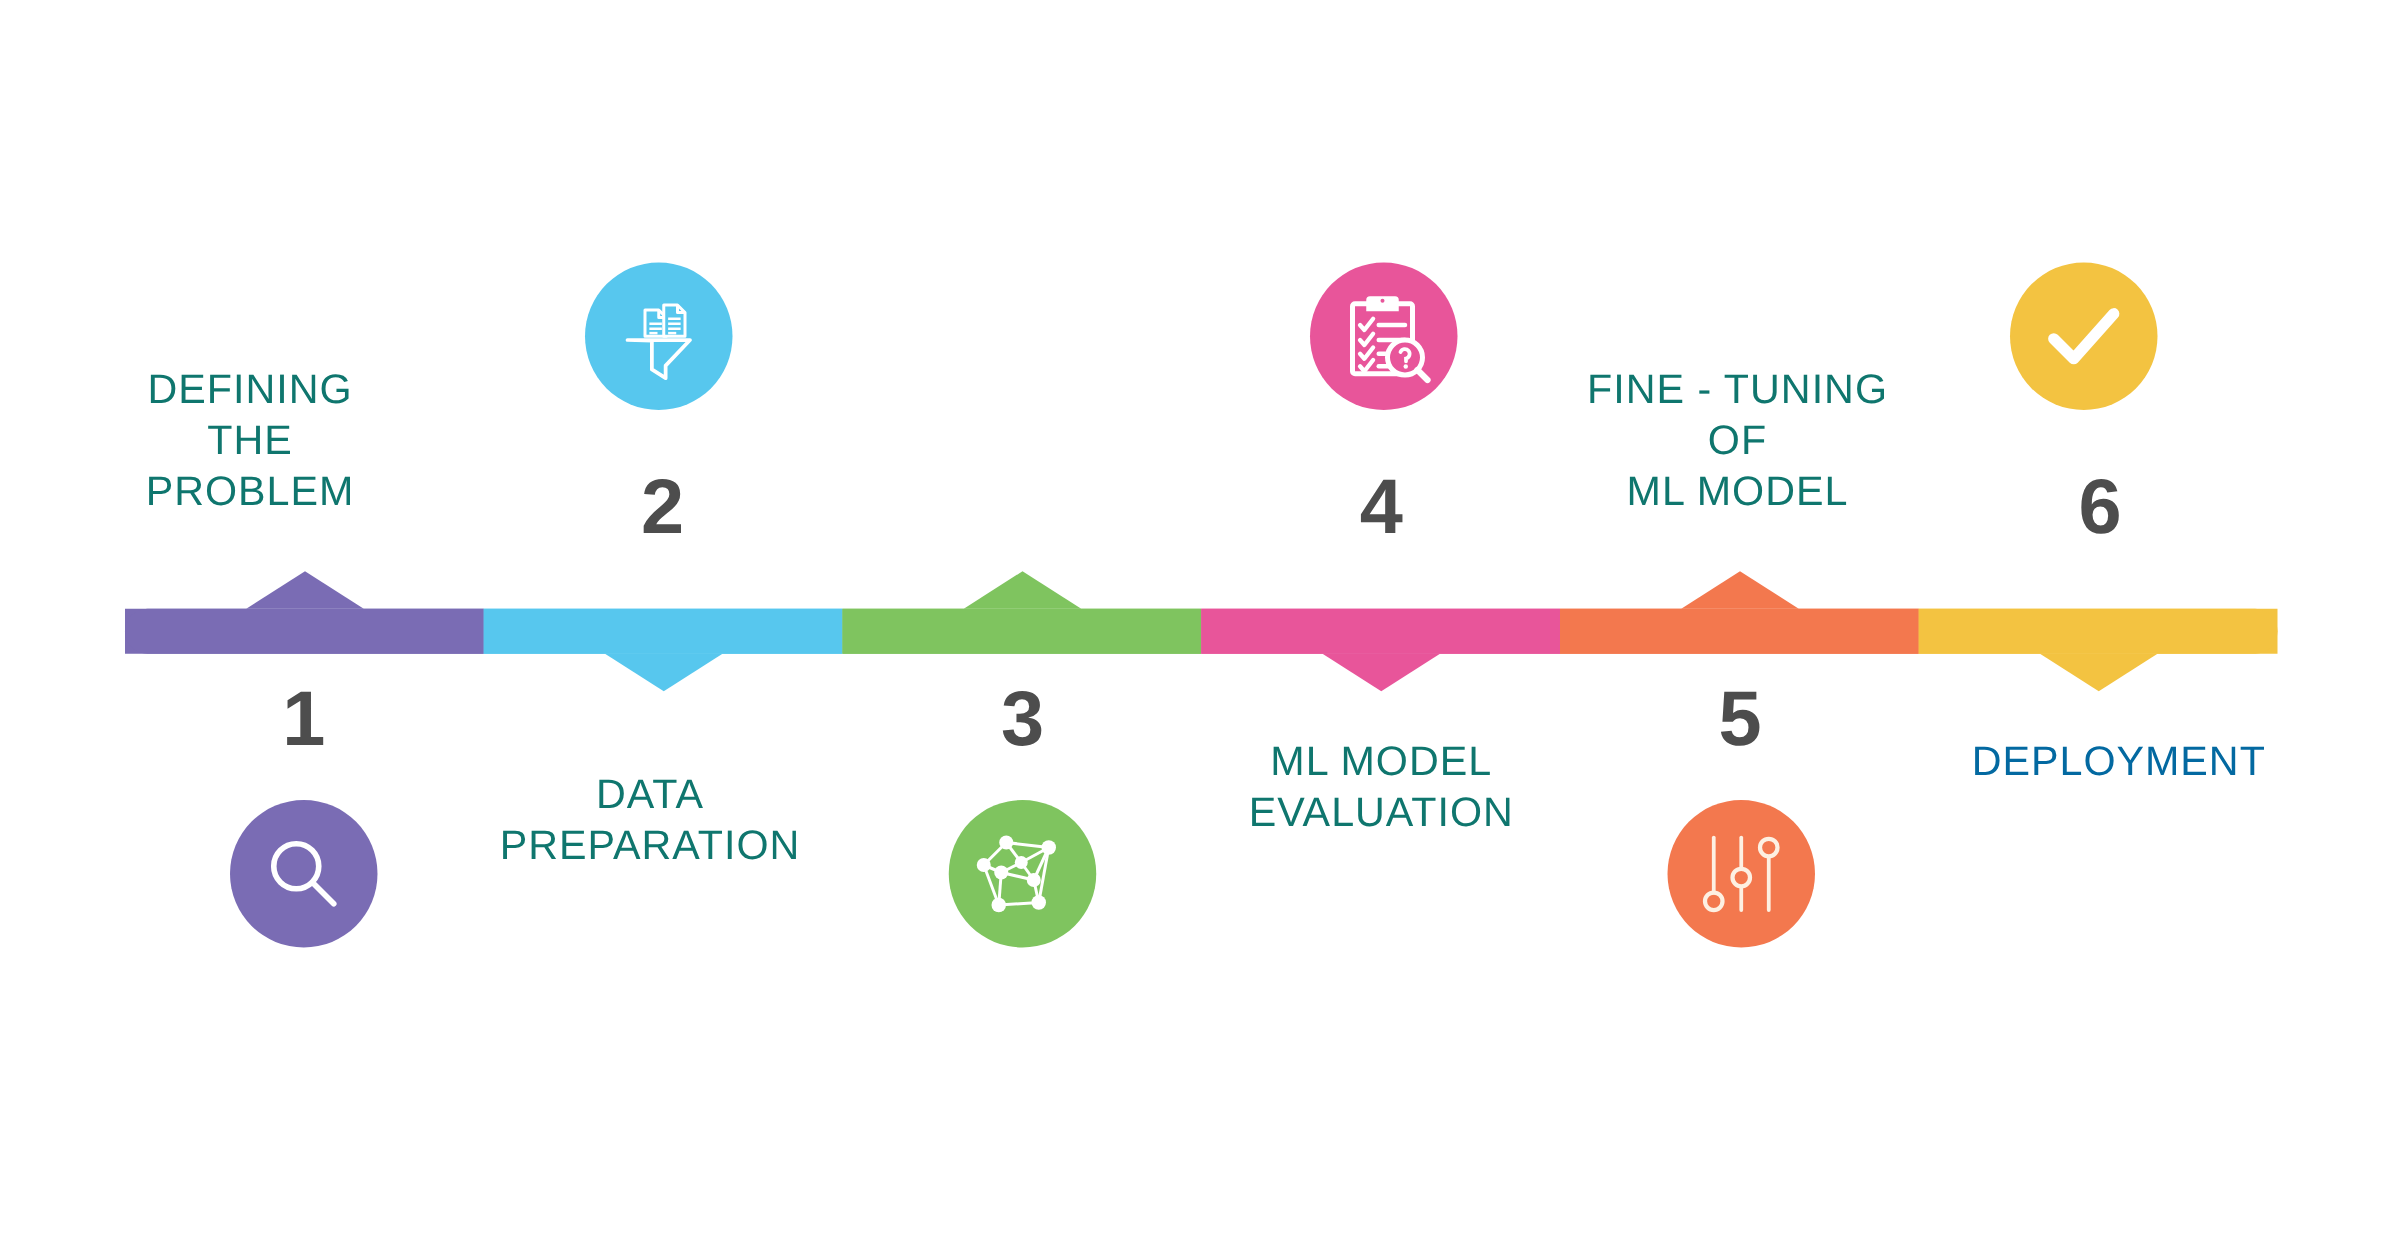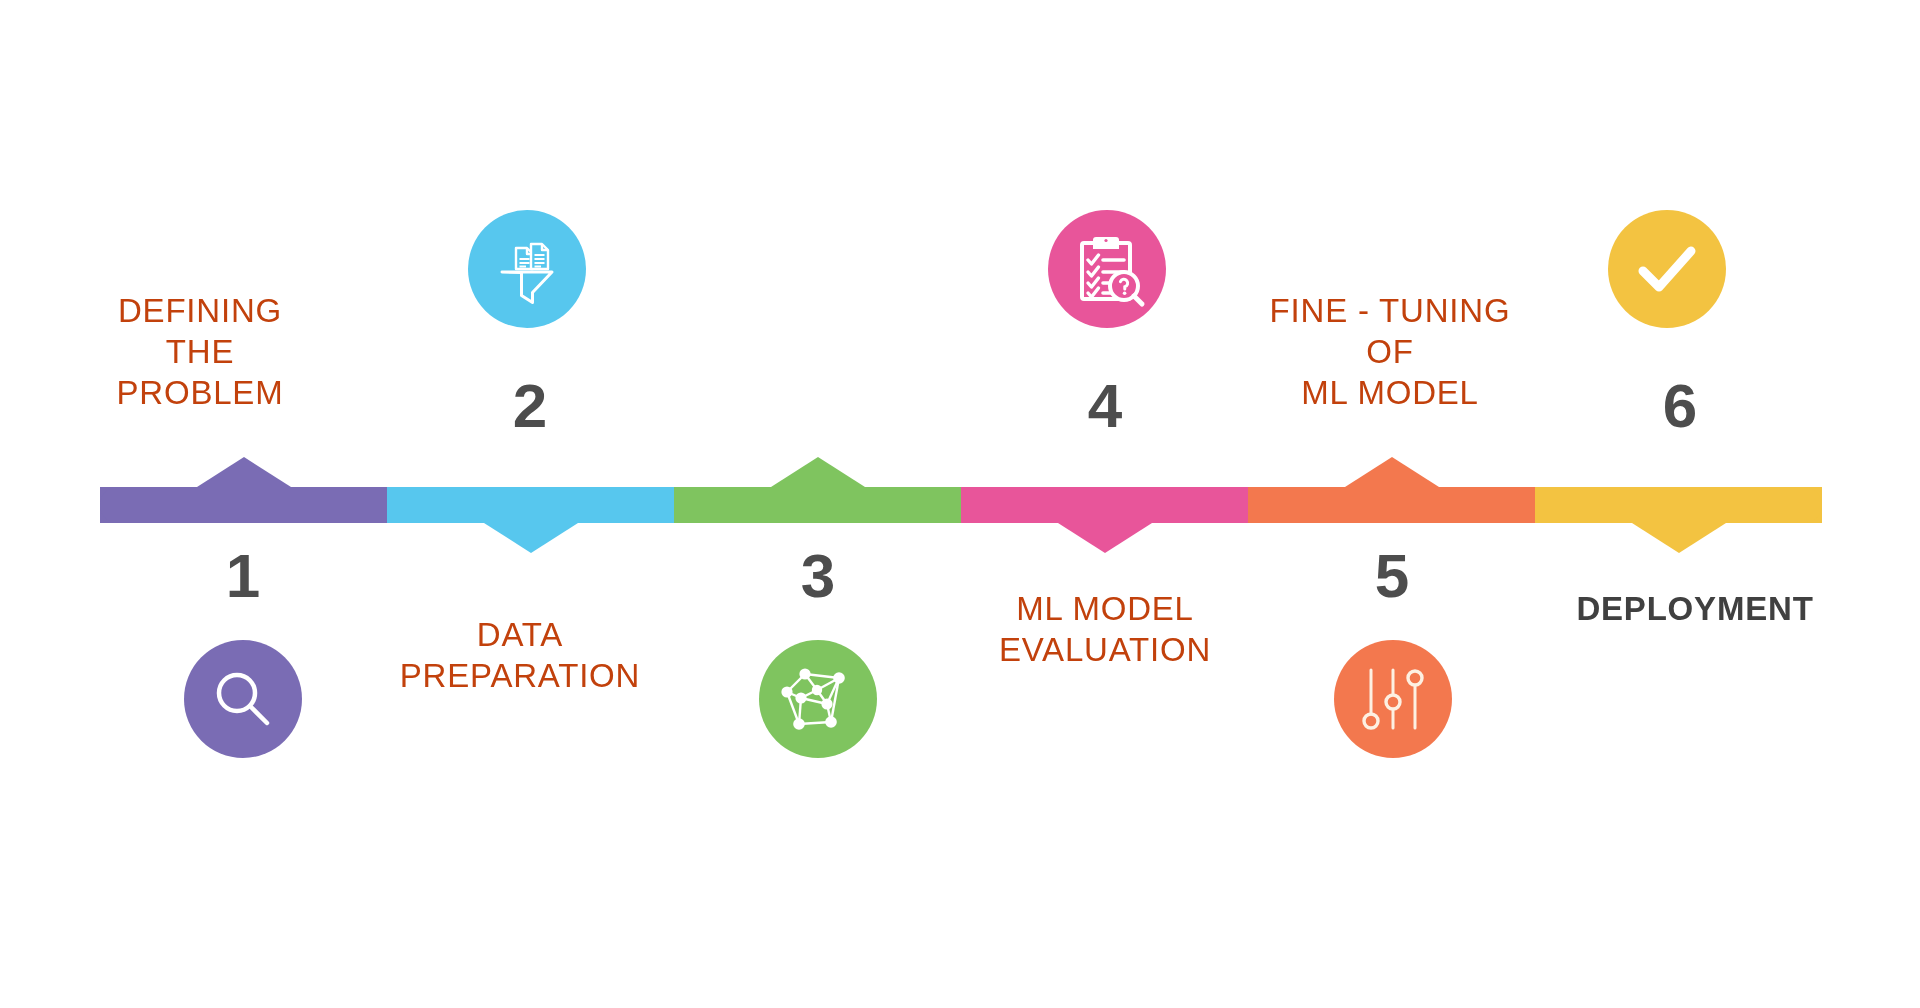--- a/index.html
+++ b/index.html
@@ -68,24 +68,24 @@
 
   
   .step-label {
     position: absolute;
     text-align: center;
     font-family: "Liberation Sans", sans-serif;
     font-weight: 300;
     font-size: 33px;
     line-height: 41px;
     letter-spacing: 0.8px;
-    color: #c2410c;
+    color: #0f766e;
     white-space: pre-line;
   }
-  .step-label.muted { color: #404040; font-weight: bold; }
+  .step-label.muted { color: #0369a1; }
 
   .step-number {
     position: absolute;
     text-align: center;
     font-family: "Liberation Sans", sans-serif;
     font-weight: bold;
     font-size: 62px;
     line-height: 62px;
     color: #4d4d4d;
     width: 120px;

